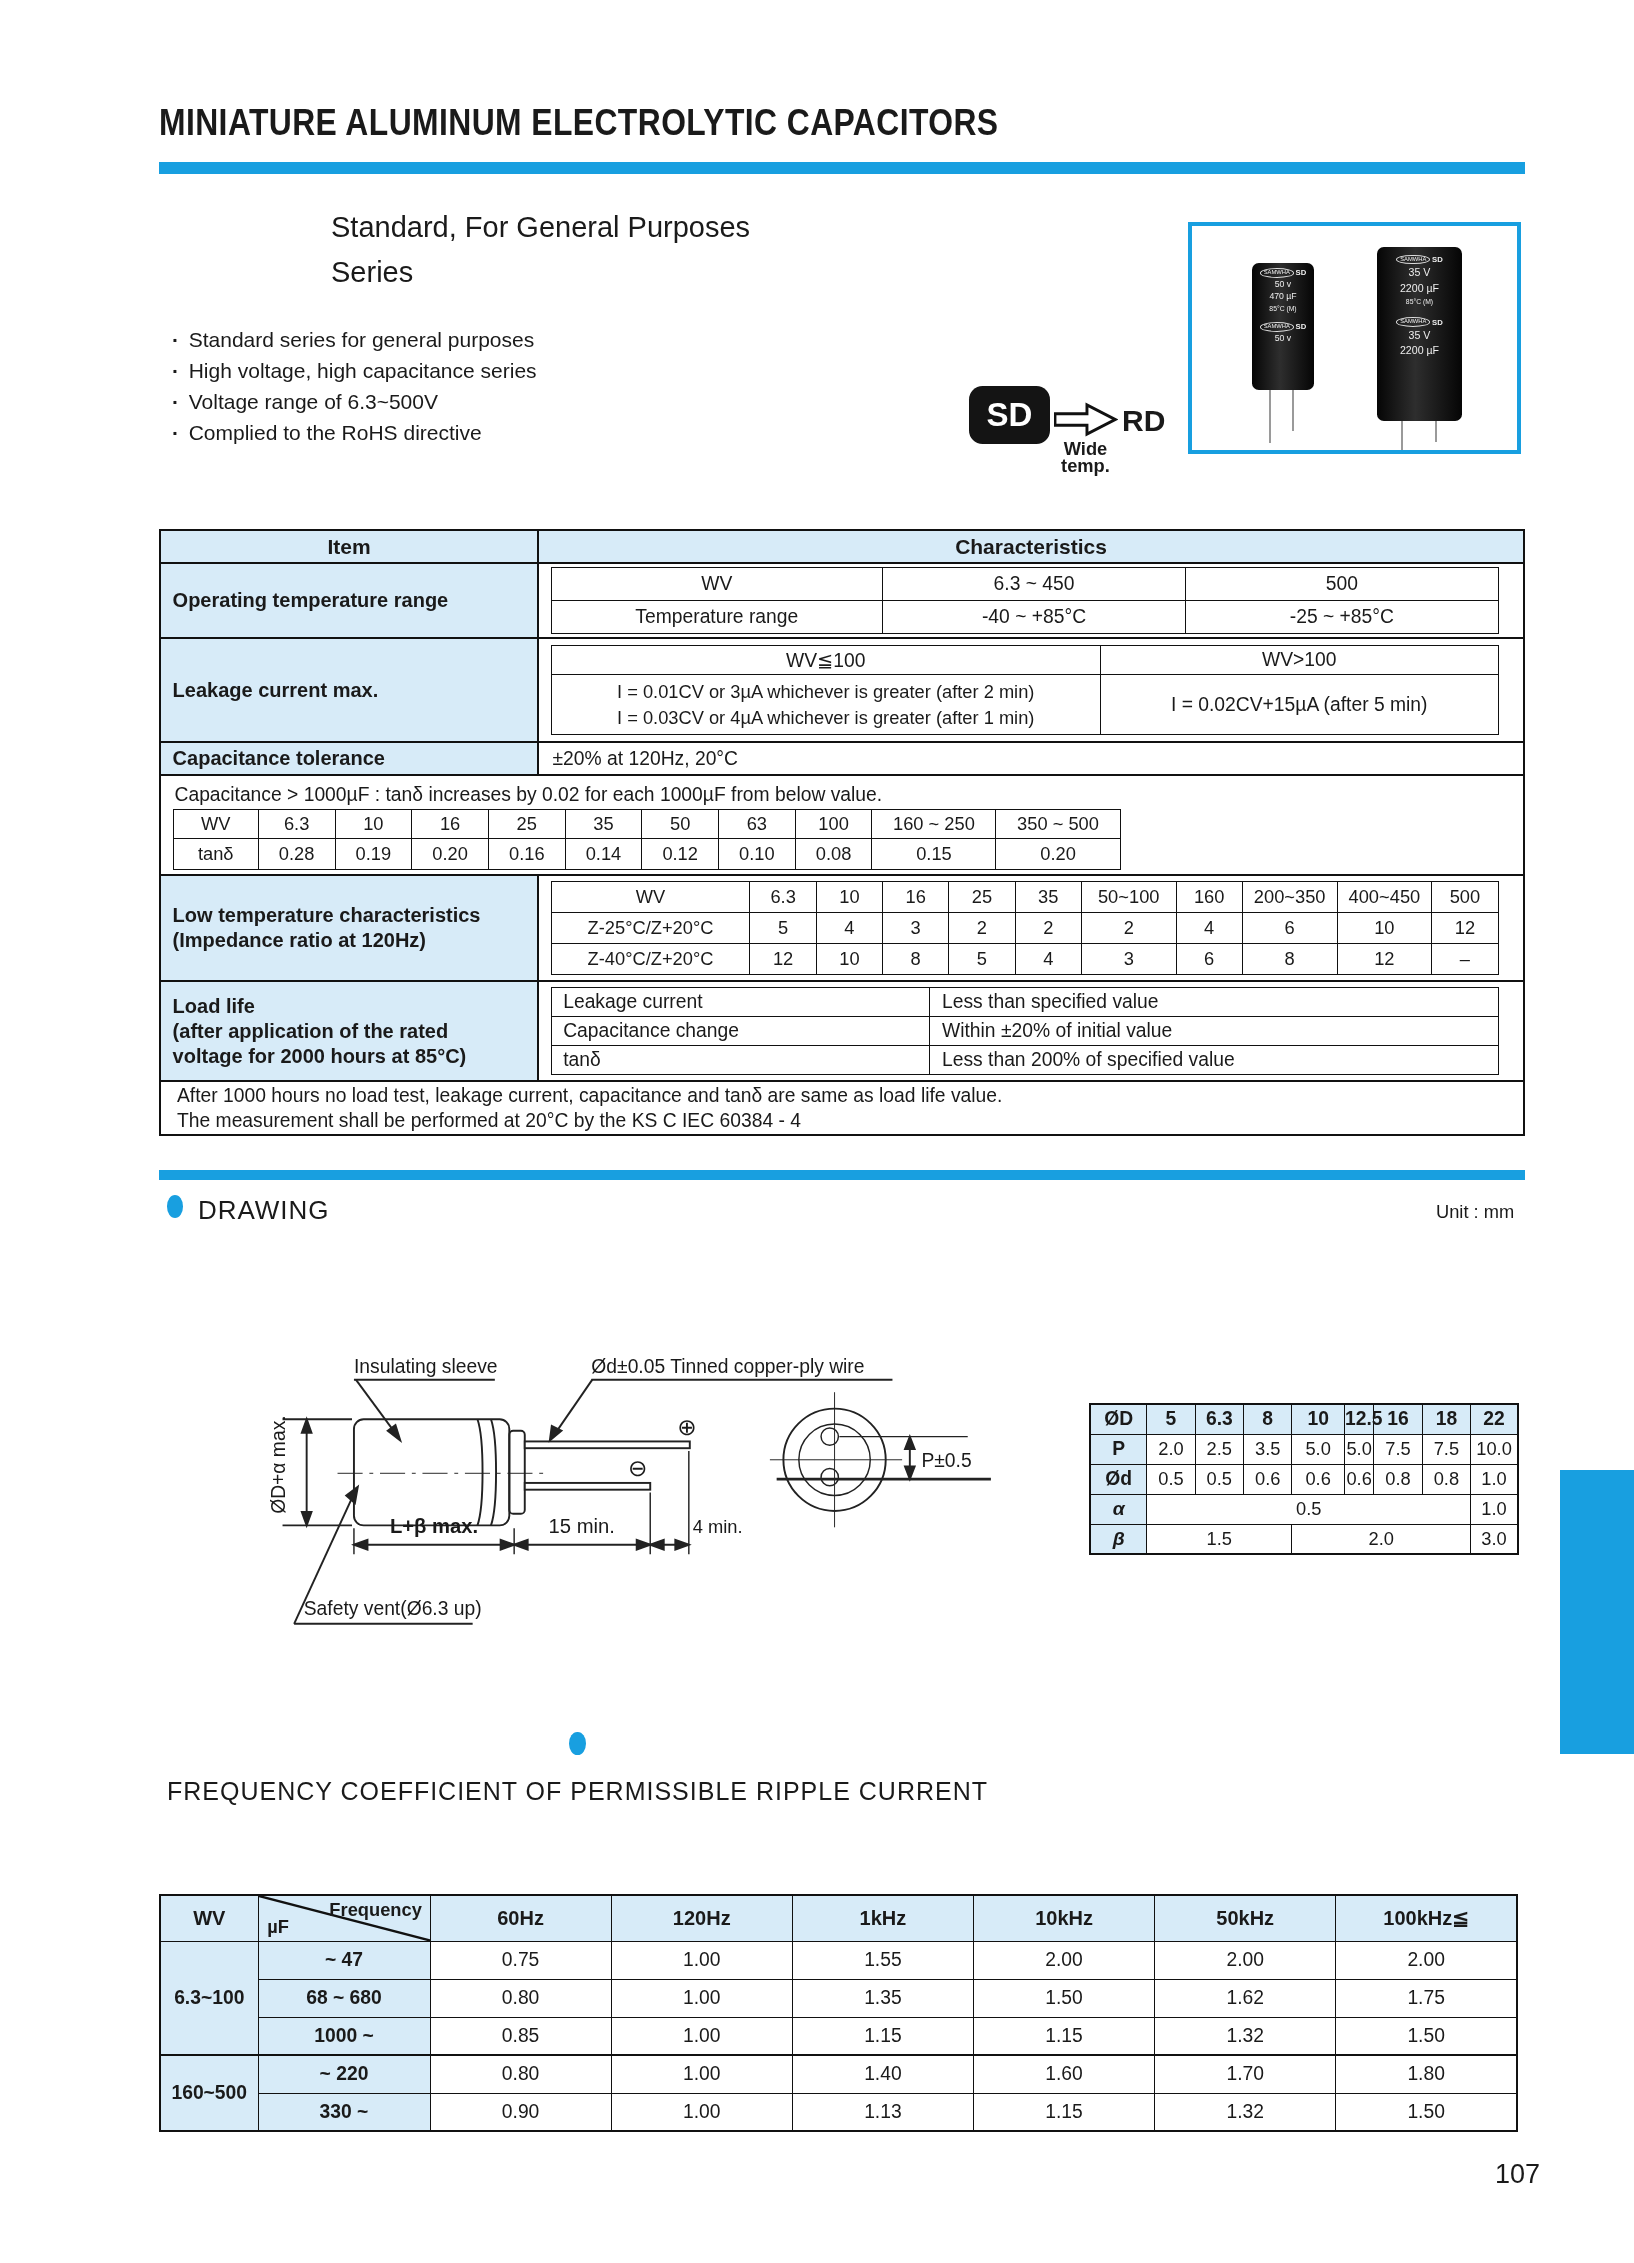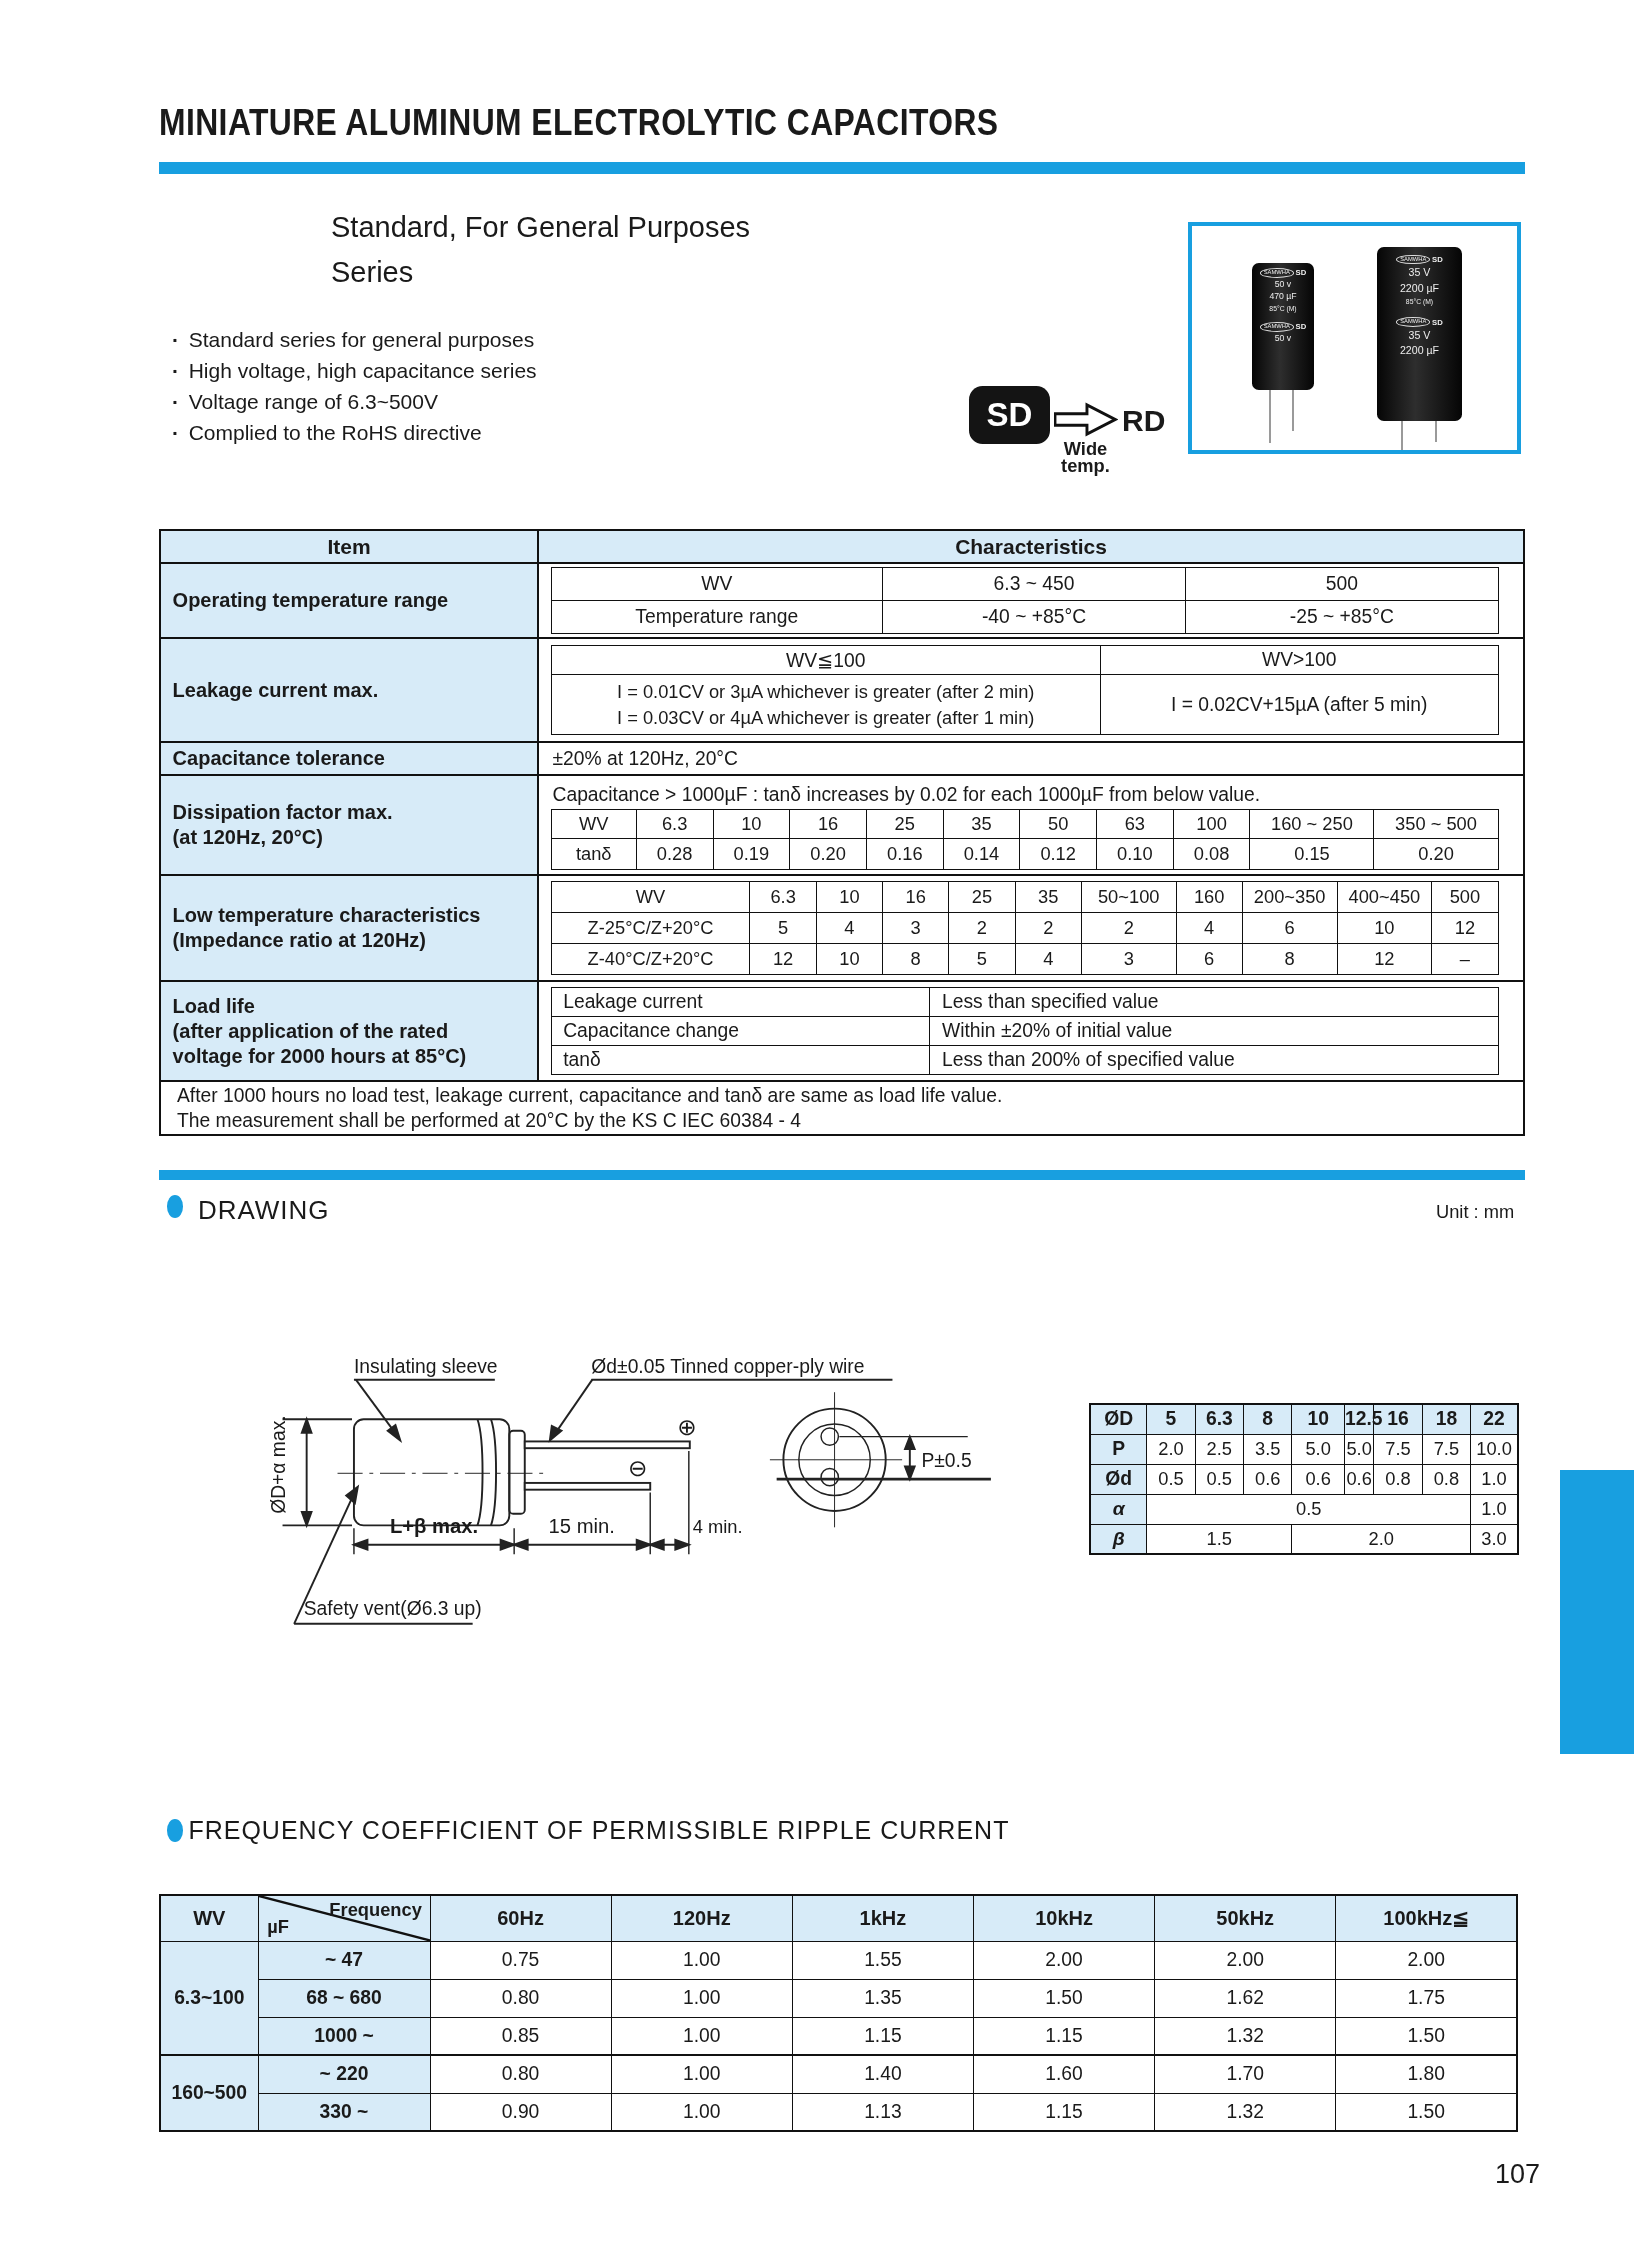--- a/index.html
+++ b/index.html
@@ -74,21 +74,21 @@
 
   
   .dims { left:1089px; top:1403px; border-collapse:collapse; table-layout:fixed; width:430px; }
   .dims td { border:1.9px solid #111; text-align:center; font-size:18.3px; height:30px; }
   .dims tr:first-child td { background:#D7EBF8; font-weight:bold; font-size:19.3px; }
   .dims td.lbl { background:#D7EBF8; font-weight:bold; font-size:19.3px; }
   .dims td.greek { font-style:italic; }
   .dims { border:2.9px solid #111; }
 
   
-  .freq-head { left:167px; top:1816px; display:flex; align-items:center; gap:5px; }
+  .freq-head { left:167px; top:1732px; display:flex; align-items:center; gap:22px;flex-direction:column; }
   .freq { left:159px; top:1894px; border-collapse:collapse; table-layout:fixed; width:1359px;
     border:2.9px solid #111; }
   .freq td, .freq th { border:1.9px solid #111; text-align:center; font-size:19.3px; }
   .freq th { background:#D7EBF8; font-size:20px; height:46px; }
   .freq td { height:38px; }
   .freq .grp { background:#D7EBF8; font-weight:bold; }
   .freq .capcol { background:#D7EBF8; font-weight:bold; }
   .freq .gsep { border-top:2.9px solid #111; }
   .diag-cell { position:relative; }
   .diag-cell svg { position:absolute; left:0; top:0; width:100%; height:100%; }
@@ -218,22 +218,20 @@
     </div>
 
     <div class="ct-row" style="height:33px;">
       <div class="ct-left">Capacitance tolerance</div>
       <div class="ct-right">
           <div class="plain-val">±20% at 120Hz, 20°C</div>
         </div>
     </div>
 
     <div class="ct-row" style="height:100px;">
-      <div class="ct-left pre">Dissipation factor max.
-(at 120Hz, 20°C)</div>
       <div class="ct-right">
         <div class="note">Capacitance &gt; 1000µF : tanδ increases by 0.02 for each 1000µF from below value.</div>
         <table class="itab small19">
           <tbody>
               <tr style="height:29px;">
             <td style="width:9%;">WV</td>
             <td style="width:8.1%;">6.3</td>
             <td style="width:8.1%;">10</td>
             <td style="width:8.1%;">16</td>
             <td style="width:8.1%;">25</td>

